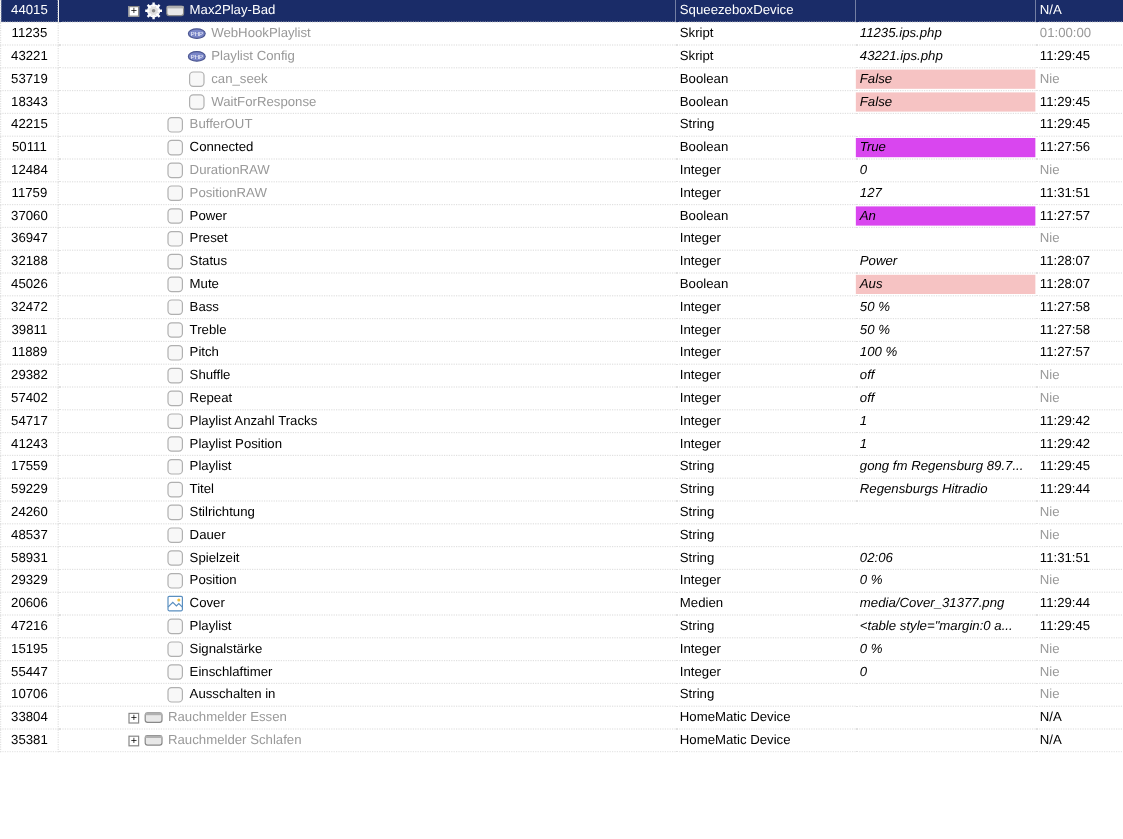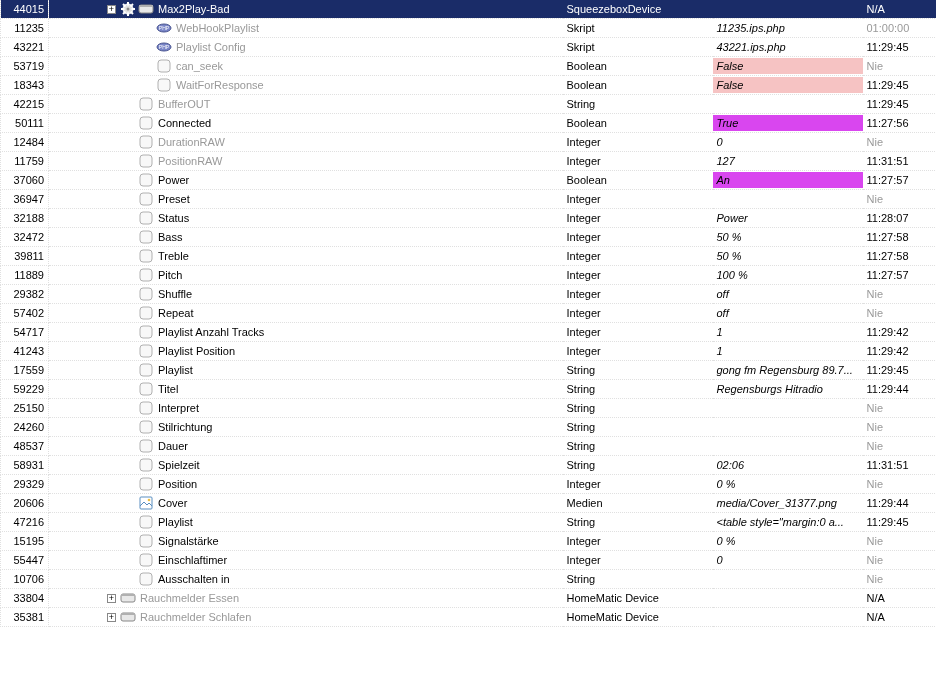--- a/index.html
+++ b/index.html
@@ -7,21 +7,21 @@
     font-family: Tahoma, Verdana, Arial, sans-serif;
     font-size: 11px;
     color: #000;
     background: #fff;
     width: 936px;
   }
   table { border-collapse: collapse; width: 100%; table-layout: fixed; }
   tr { height: 18px; }
   td { padding: 0 4px; border-bottom: 1px dotted #e0e0e0; white-space: nowrap; overflow: hidden; text-overflow: ellipsis; vertical-align: middle; }
   .row-selected td { background: #1a2c68; color: #fff; }
-  .col-id { width: 48px; text-align: right; border-right: 1px dotted #e0e0e0; border-left: 1px dotted #e0e0e0;}
+  .col-id { width: 48px; text-align: center; border-right: 1px dotted #e0e0e0; border-left: 1px dotted #e0e0e0;}
   .col-name { width: 514px; }
   .col-type { width: 150px; }
   .col-value { width: 150px; padding:0;font-style:italic;}
   .col-time { width: 74px; }
   .tree-cell { display: flex; align-items: center; height: 18px; }
   .indent { display:inline-block; flex:0 0 auto; }
   .expander {
     width: 9px; height: 9px;
     border: 1px solid #888;
     display: inline-flex; align-items: center; justify-content: center;
@@ -296,20 +296,40 @@
             <span>Status</span>
           </div>
         </td>
         <td class="col-type">Integer</td>
         <td class="col-value">
           <span class="vcell">Power</span>
         </td>
         <td class="col-time">11:28:07</td>
       </tr>
       <tr>
+        <td class="col-id">45026</td>
+        <td class="col-name">
+          <div class="tree-cell">
+            <span class="indent" style="width: 72px;"></span>
+            <span class="expander-none"></span>
+            <span class="icon">
+              <svg width="16" height="16" viewBox="0 0 16 16">
+                <rect x="2" y="2" width="12" height="12" rx="3" fill="#f8f8f8" stroke="#b0b0b0"></rect>
+              </svg>
+            </span>
+            <span>Mute</span>
+          </div>
+        </td>
+        <td class="col-type">Boolean</td>
+        <td class="col-value">
+          <span class="vcell v-red">Aus</span>
+        </td>
+        <td class="col-time">11:28:07</td>
+      </tr>
+      <tr>
         <td class="col-id">32472</td>
         <td class="col-name">
           <div class="tree-cell">
             <span class="indent" style="width: 72px;"></span>
             <span class="expander-none"></span>
             <span class="icon">
               <svg width="16" height="16" viewBox="0 0 16 16">
                 <rect x="2" y="2" width="12" height="12" rx="3" fill="#f8f8f8" stroke="#b0b0b0"></rect>
               </svg>
             </span>
@@ -474,40 +494,20 @@
               </svg>
             </span>
             <span>Titel</span>
           </div>
         </td>
         <td class="col-type">String</td>
         <td class="col-value">
           <span class="vcell">Regensburgs Hitradio</span>
         </td>
         <td class="col-time">11:29:44</td>
-      </tr>
-      <tr>
-        <td class="col-id">25150</td>
-        <td class="col-name">
-          <div class="tree-cell">
-            <span class="indent" style="width: 72px;"></span>
-            <span class="expander-none"></span>
-            <span class="icon">
-              <svg width="16" height="16" viewBox="0 0 16 16">
-                <rect x="2" y="2" width="12" height="12" rx="3" fill="#f8f8f8" stroke="#b0b0b0"></rect>
-              </svg>
-            </span>
-            <span>Interpret</span>
-          </div>
-        </td>
-        <td class="col-type">String</td>
-        <td class="col-value">
-          <span class="vcell"></span>
-        </td>
-        <td class="col-time dim">Nie</td>
       </tr>
       <tr>
         <td class="col-id">24260</td>
         <td class="col-name">
           <div class="tree-cell">
             <span class="indent" style="width: 72px;"></span>
             <span class="expander-none"></span>
             <span class="icon">
               <svg width="16" height="16" viewBox="0 0 16 16">
                 <rect x="2" y="2" width="12" height="12" rx="3" fill="#f8f8f8" stroke="#b0b0b0"></rect>

